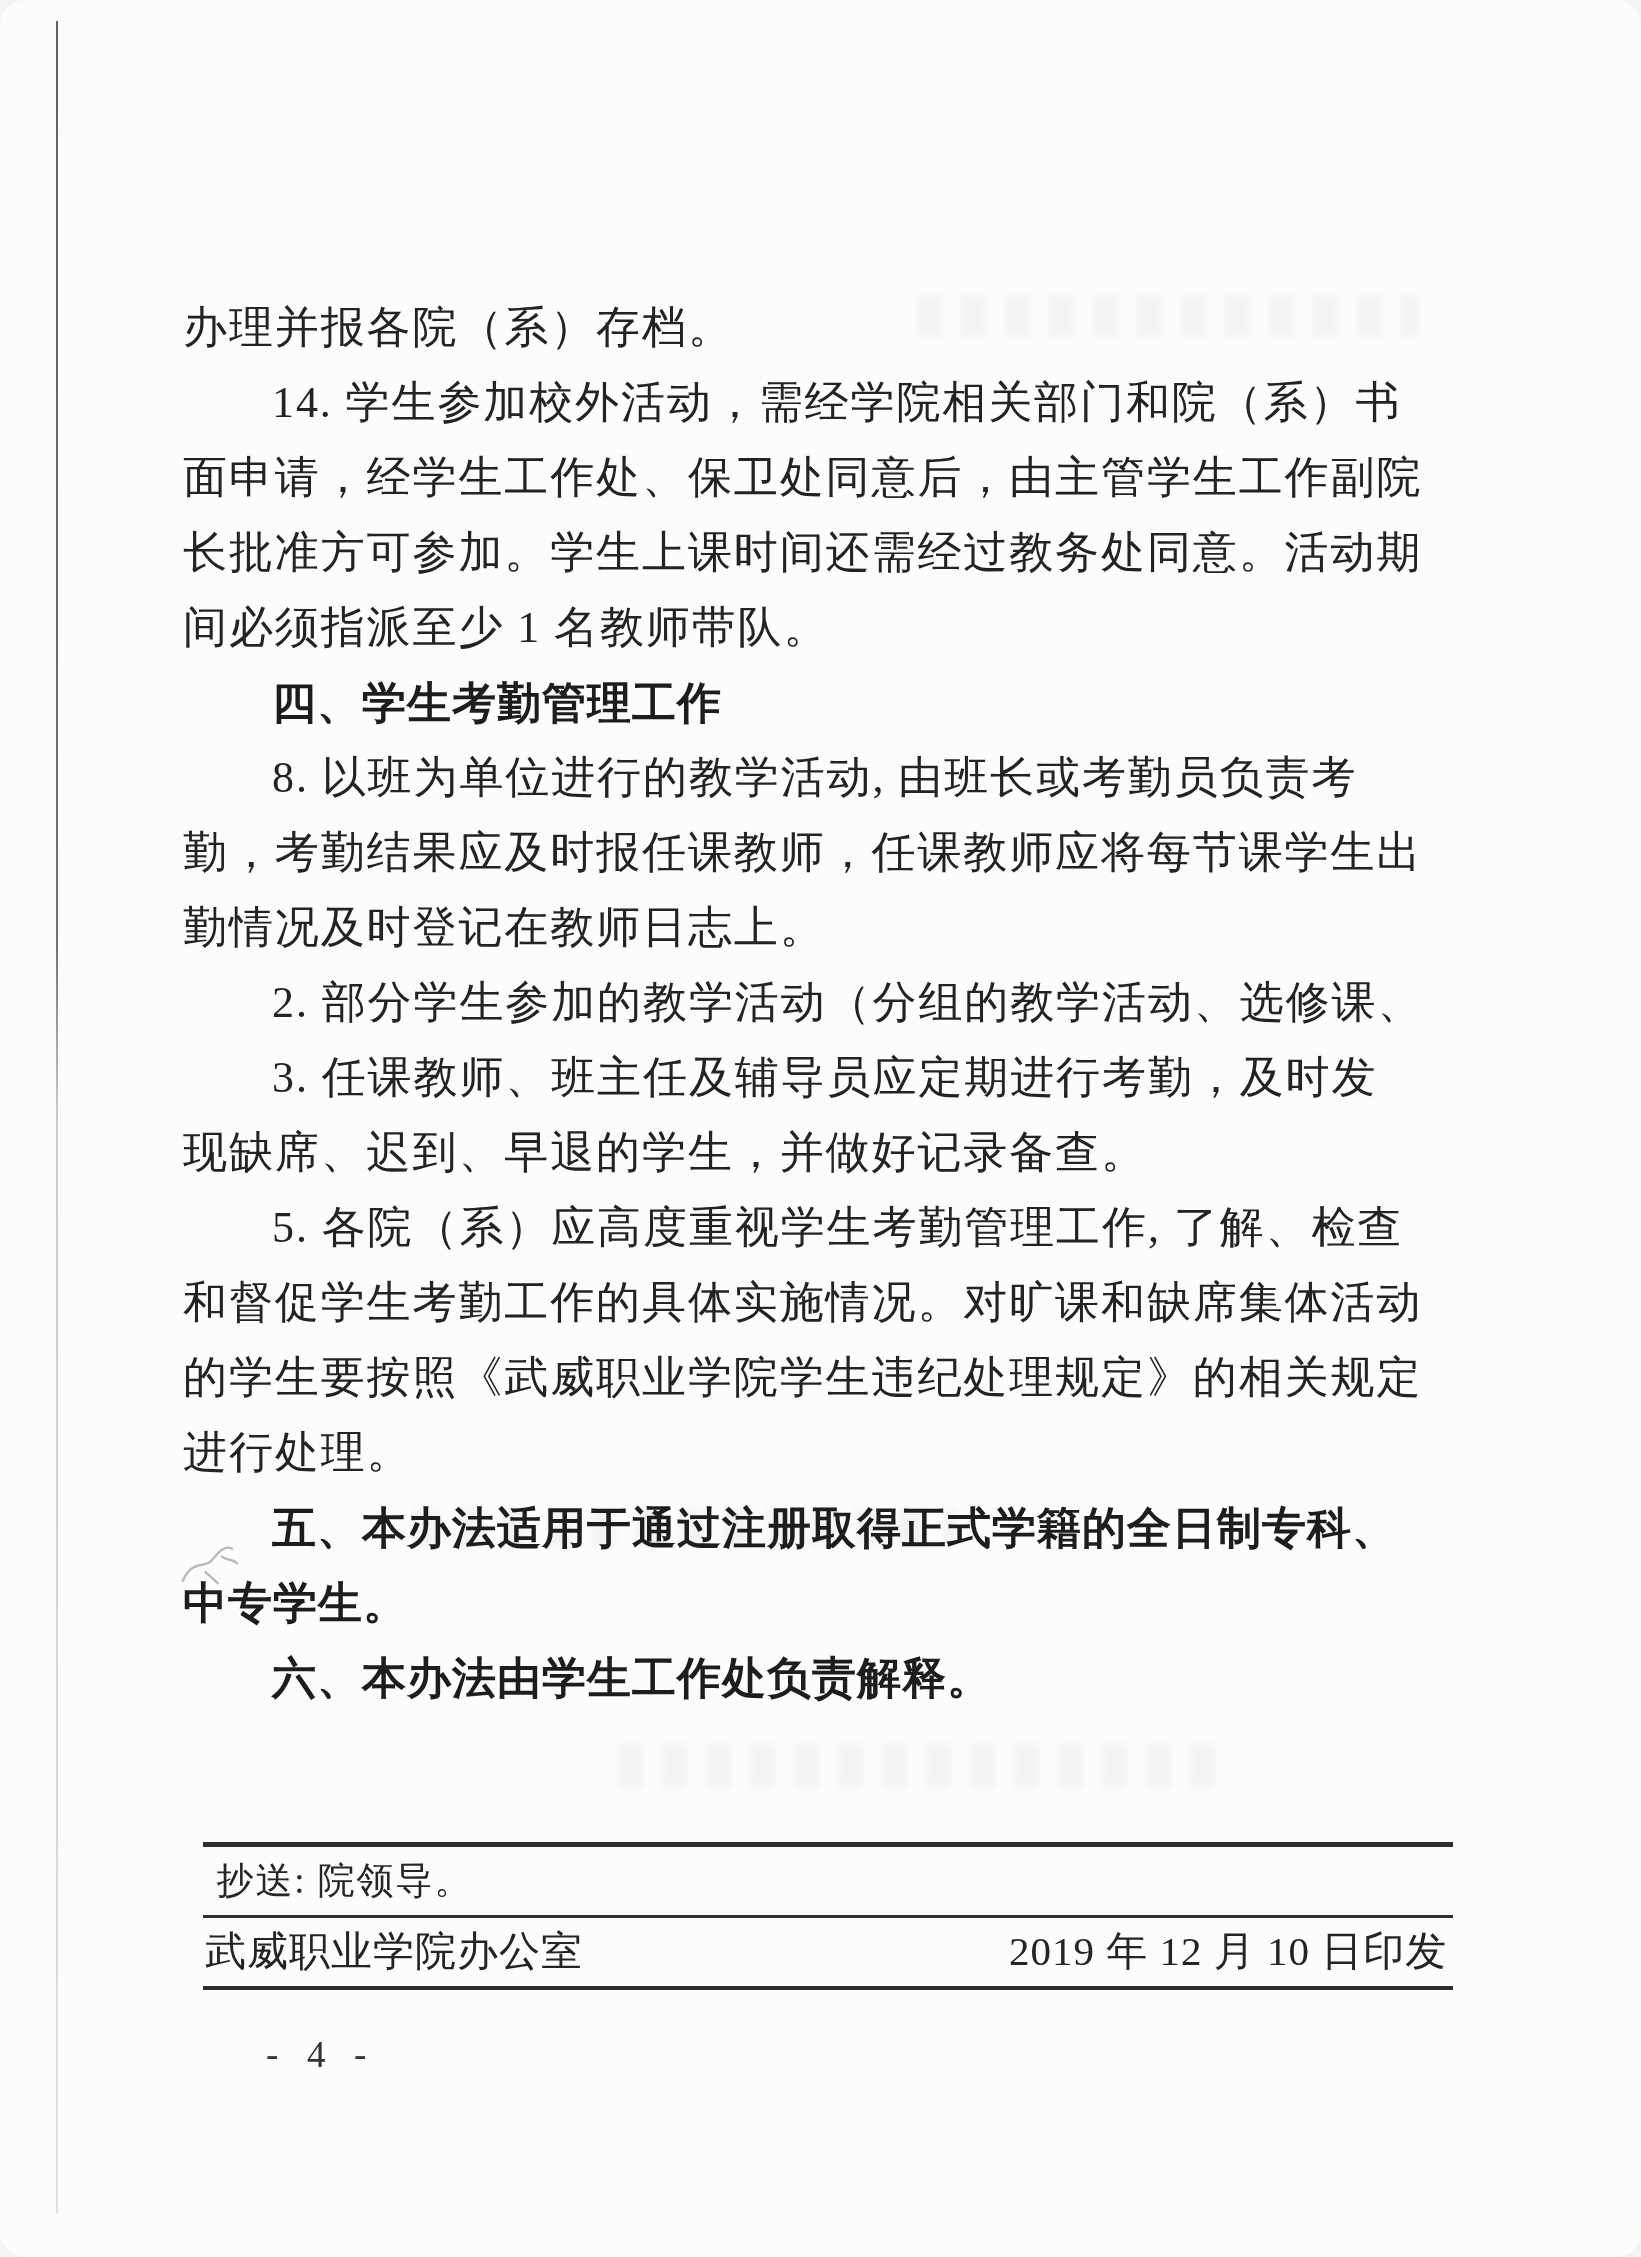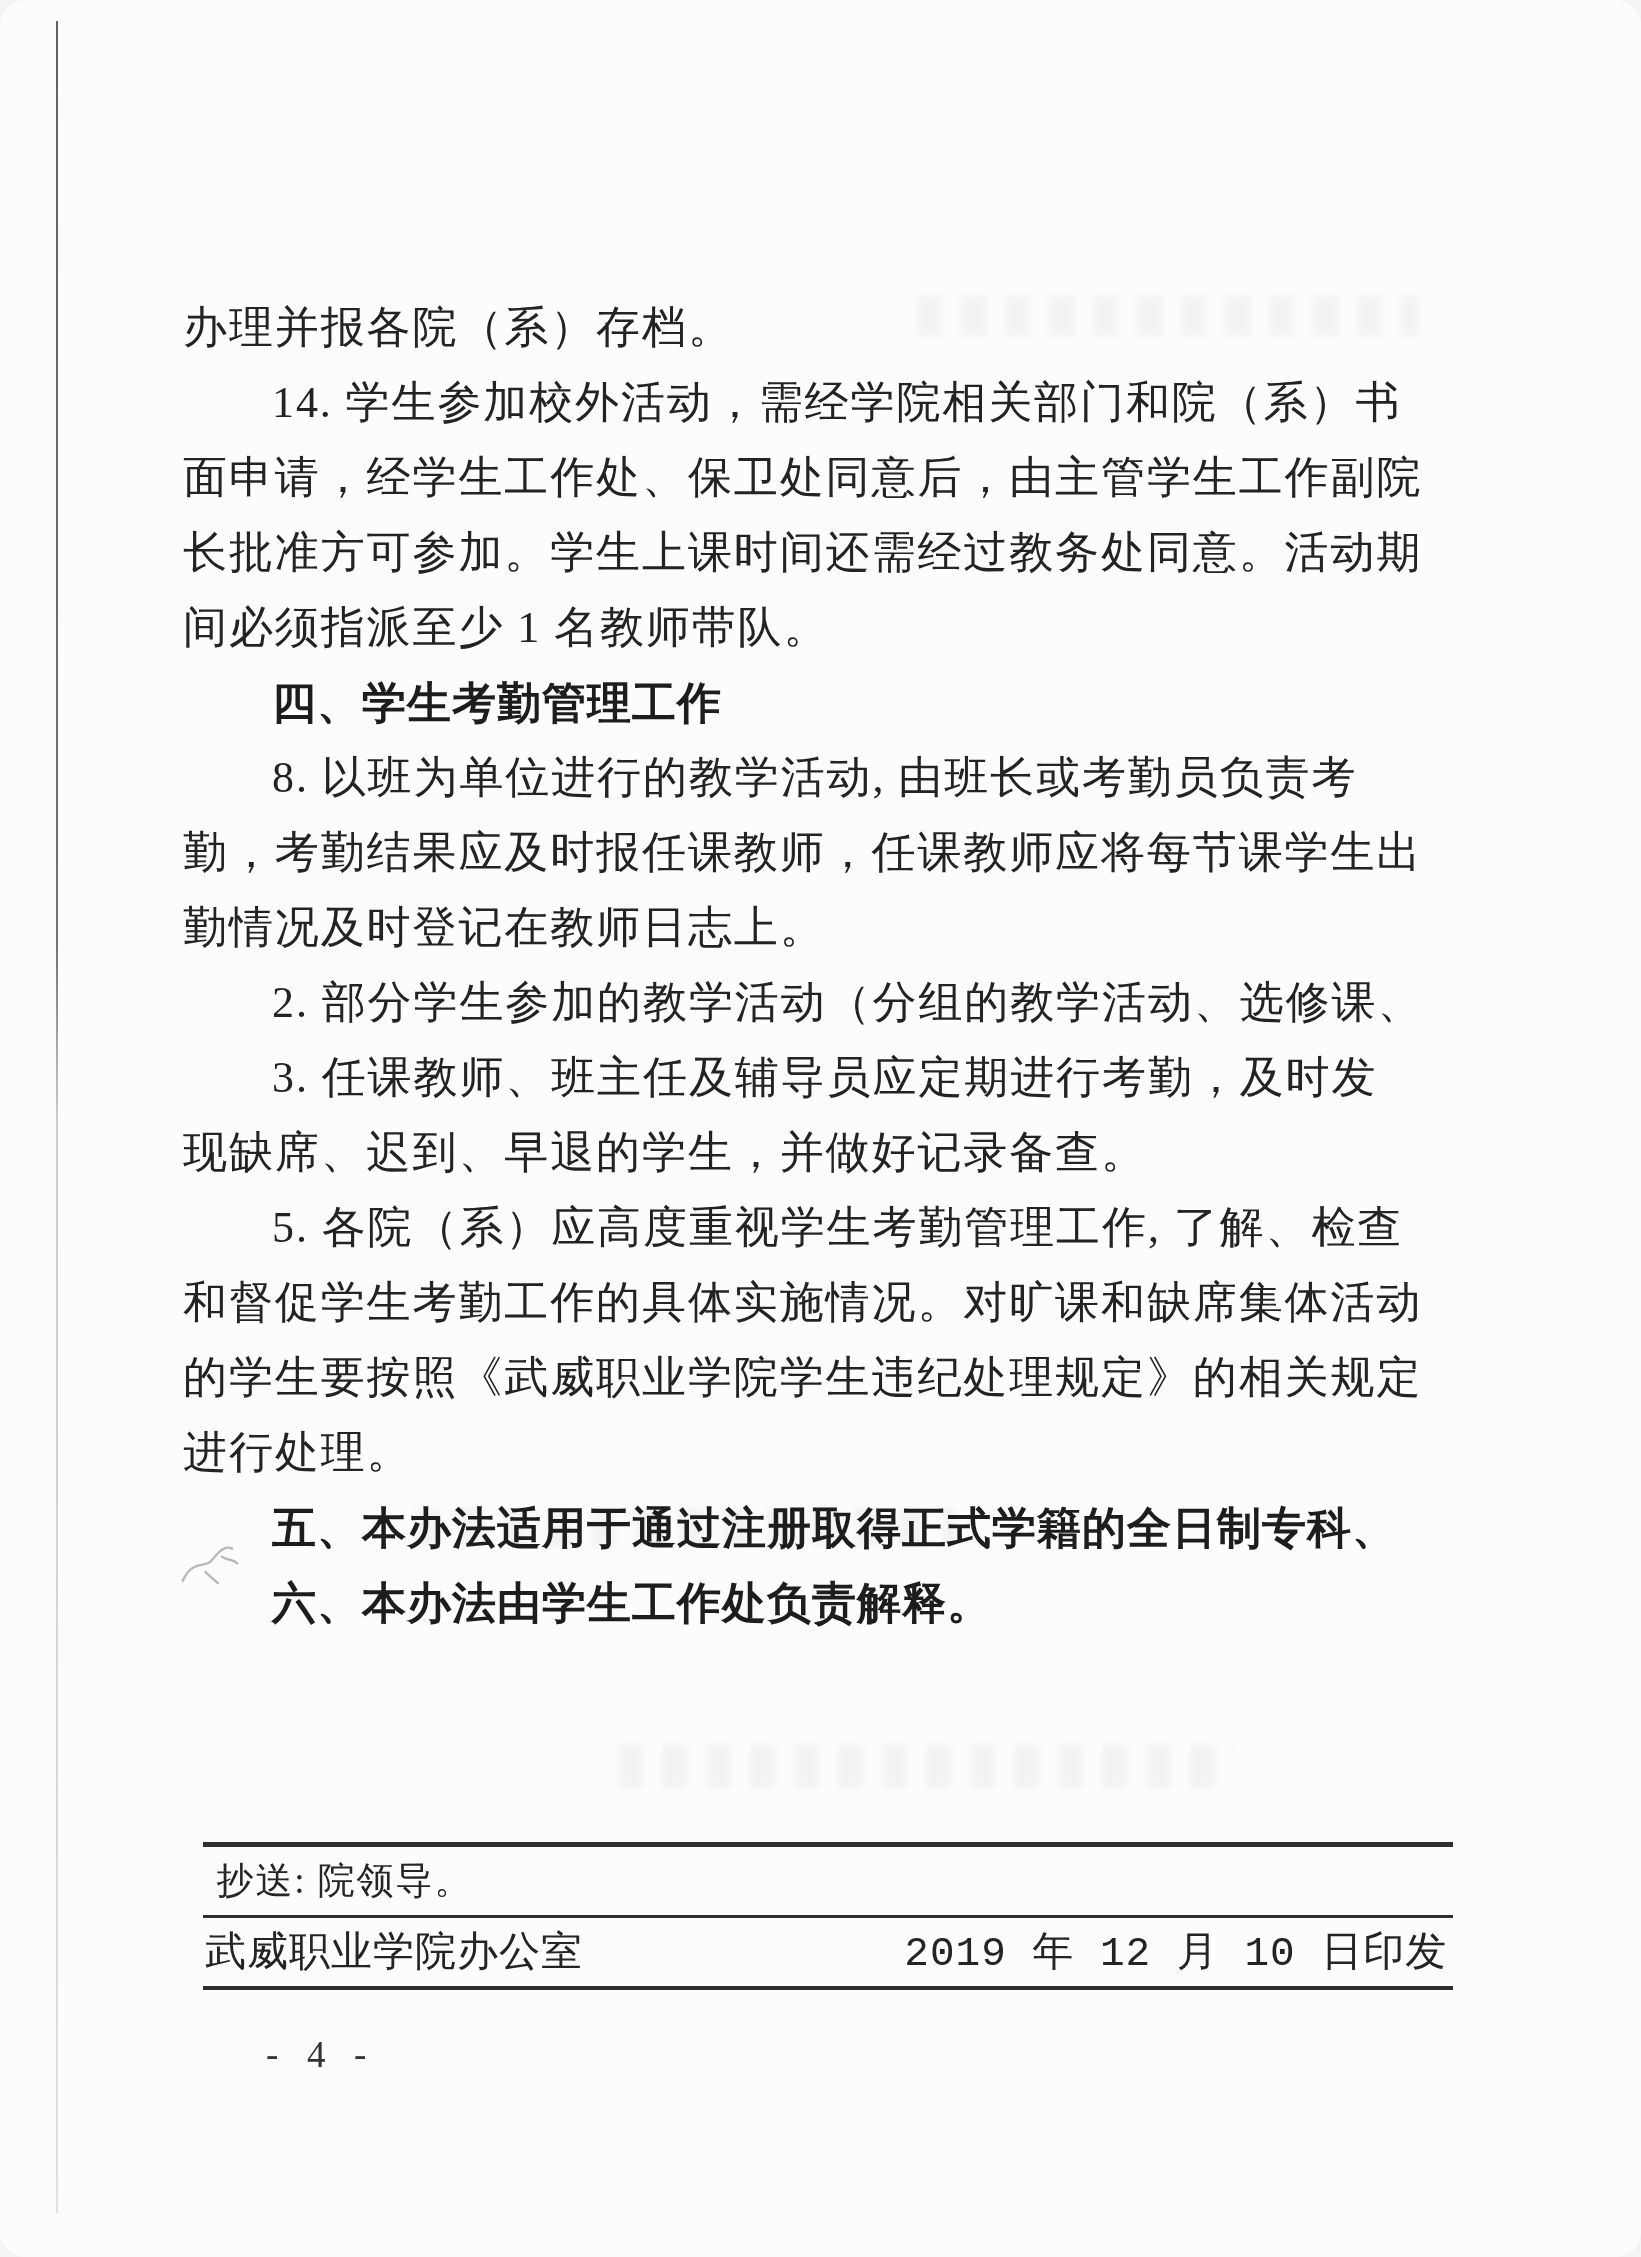--- a/index.html
+++ b/index.html
@@ -56,21 +56,21 @@
   .rule{width:100%;background:#2e2e2e;}
   .rule.top{height:4.8px;}
   .rule.mid{height:2.9px;}
   .rule.bottom{height:4.8px;}
   .cc-row{
     height:68px;display:flex;align-items:center;
     padding-left:13.5px;font-size:37px;letter-spacing:1.9px;color:#262626;text-align:center;
   }
   .issue-row{
     height:68px;display:flex;align-items:center;justify-content:space-between;
-    padding:0 5.8px 0 1.9px;font-size:41px;letter-spacing:1px;color:#242424;font-family:Liberation Mono, monospace;
+    padding:0 5.8px 0 1.9px;font-size:41px;letter-spacing:1px;color:#242424;
   }
   .page-number{
     position:absolute;left:266px;top:2033px;
     font-size:37px;letter-spacing:9.7px;color:#333;
   }
 </style>
 </head>
 <body>
 
 <div class="page">
@@ -98,20 +98,21 @@
       <div class="line">勤，考勤结果应及时报任课教师，任课教师应将每节课学生出</div>
       <div class="line">勤情况及时登记在教师日志上。</div>
       <div class="line indent">2. 部分学生参加的教学活动（分组的教学活动、选修课、</div>
       <div class="line indent">3. 任课教师、班主任及辅导员应定期进行考勤，及时发</div>
       <div class="line">现缺席、迟到、早退的学生，并做好记录备查。</div>
       <div class="line indent">5. 各院（系）应高度重视学生考勤管理工作, 了解、检查</div>
       <div class="line">和督促学生考勤工作的具体实施情况。对旷课和缺席集体活动</div>
       <div class="line">的学生要按照《武威职业学院学生违纪处理规定》的相关规定</div>
       <div class="line">进行处理。</div>
       <div class="line indent bold">五、本办法适用于通过注册取得正式学籍的全日制专科、</div>
+      <div class="line bold">中专学生。</div>
       <div class="line indent bold">六、本办法由学生工作处负责解释。</div>
     </div>
 
   <div class="footer">
     <div class="rule top"></div>
     <div class="cc-row">
       <span>抄送: 院领导。</span>
     </div>
     <div class="rule mid"></div>
     <div class="issue-row">

